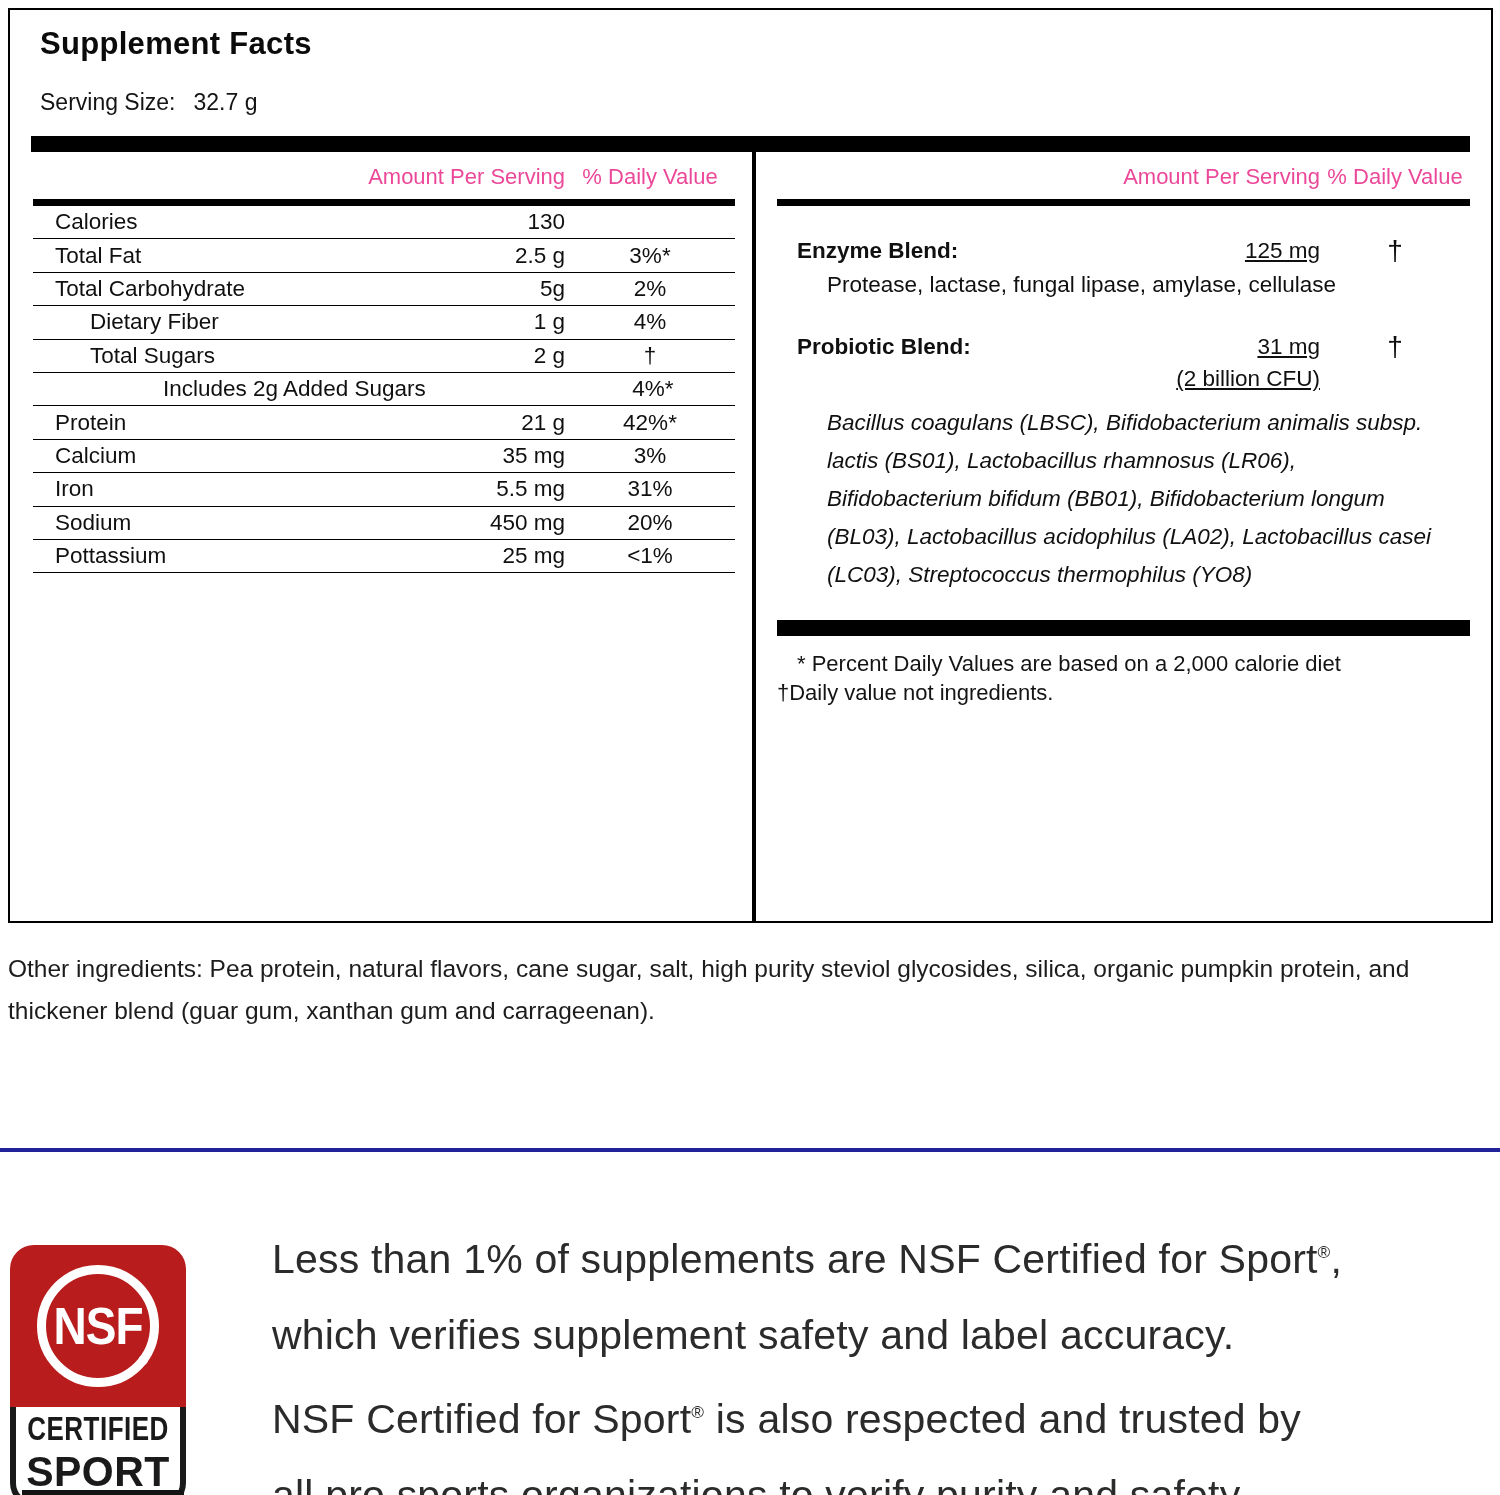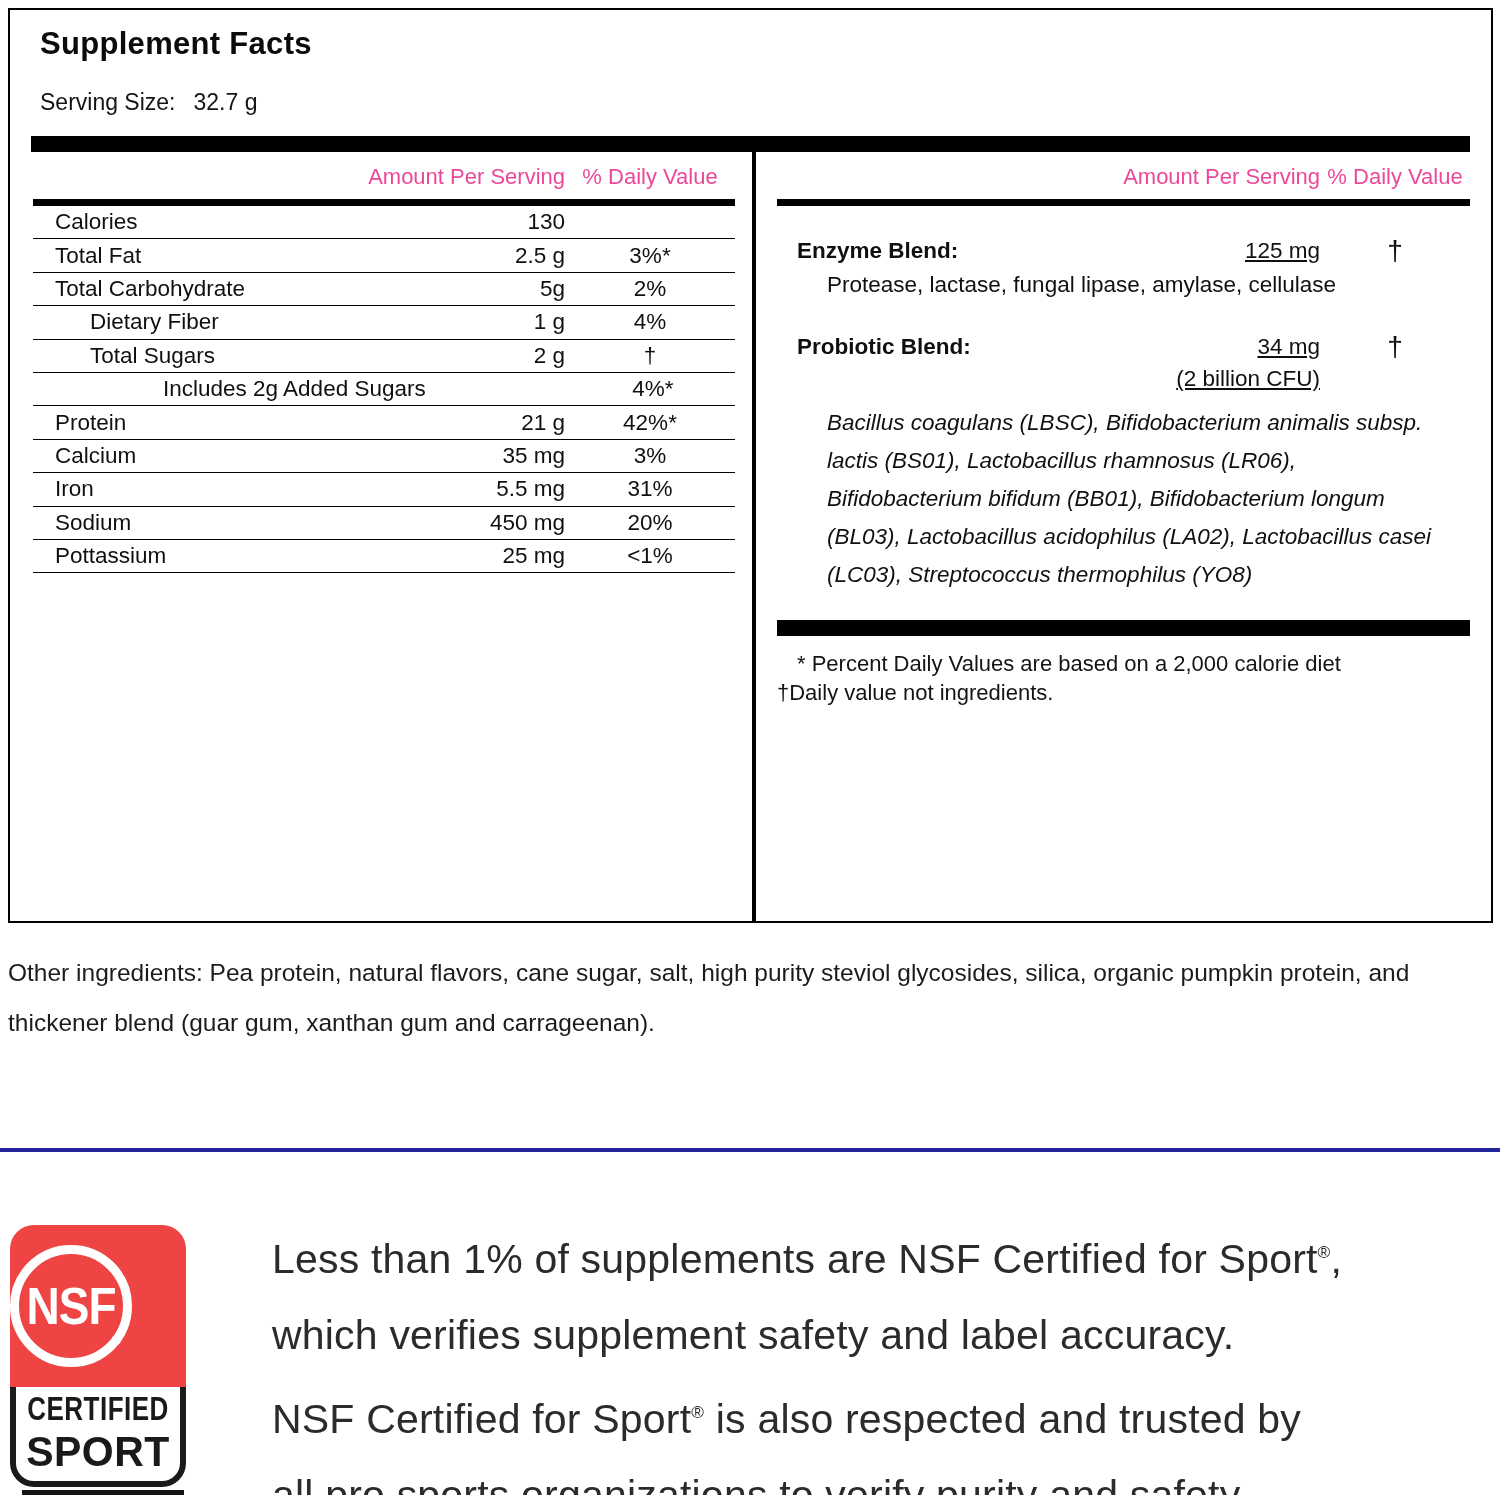--- a/index.html
+++ b/index.html
@@ -54,29 +54,29 @@
   .amt-sub-row { display:flex; margin-top:6px; }
   .amt-sub-row .b-name { font-weight:normal; }
 
   .bar-foot { height:16px; background:#000; margin:26px 21px 0 21px; }
   .footnotes { margin:13px 21px 0 21px; font-size:22px; line-height:29px; color:#141414; }
   .footnotes .fn { padding-left:20px; }
 
   
   .other-ing {
     position:absolute; left:8px; top:948px; width:1460px;
-    font-size:24.5px; line-height:50px; color:#1c1c1c;
+    font-size:24.5px; line-height:42px; color:#1c1c1c;
   }
   .blue-rule { position:absolute; left:0; top:1148px; width:1500px; height:4px; }
 
   
   .nsf-badge { position:absolute; left:10px; top:1225px; width:176px; height:262px; }
   .nsf-top {
-    height:162px; background:#ef4444; border-radius:24px 24px 0 0;
-    display:flex; align-items:center; 
+    height:162px; background:#b91c1c; border-radius:24px 24px 0 0;
+    display:flex; align-items:center; justify-content:center;margin-top:20px;
   }
   .nsf-ring {
     width:122px; height:122px; border:9px solid #fff; border-radius:50%;
     display:flex; align-items:center; justify-content:center; position:relative;
   }
   .nsf-word { color:#fff; font-size:46px; font-weight:bold; letter-spacing:-1px; transform:scaleY(1.12); }
   .nsf-reg { position:absolute; right:2px; bottom:10px; color:#fff; font-size:13px; }
   .nsf-bottom {
     height:100px; background:#fff; border:6px solid #1a1a1a; border-top:none;
     border-radius:0 0 24px 24px; display:flex; flex-direction:column;
@@ -185,21 +185,21 @@
               <div class="brow">
                 <span class="b-name">Enzyme Blend:</span>
                 <span class="b-amt">125 mg</span>
                 <span class="b-dv">†</span>
               </div>
               <div class="b-sub">Protease, lactase, fungal lipase, amylase, cellulase</div>
             </div>
             <div class="blend-block">
               <div class="brow">
                 <span class="b-name">Probiotic Blend:</span>
-                <span class="b-amt">34 mg</span>
+                <span class="b-amt">31 mg</span>
                 <span class="b-dv">†</span>
               </div>
               <div class="amt-sub-row">
                 <span class="b-name"></span>
                 <span class="b-amt">(2 billion CFU)</span>
                 <span class="b-dv"></span>
               </div>
               <div class="b-sub italic">Bacillus coagulans (LBSC), Bifidobacterium animalis subsp. lactis (BS01), Lactobacillus rhamnosus (LR06), Bifidobacterium bifidum (BB01), Bifidobacterium longum (BL03), Lactobacillus acidophilus (LA02), Lactobacillus casei (LC03), Streptococcus thermophilus (YO8)</div>
             </div>
           </div>

